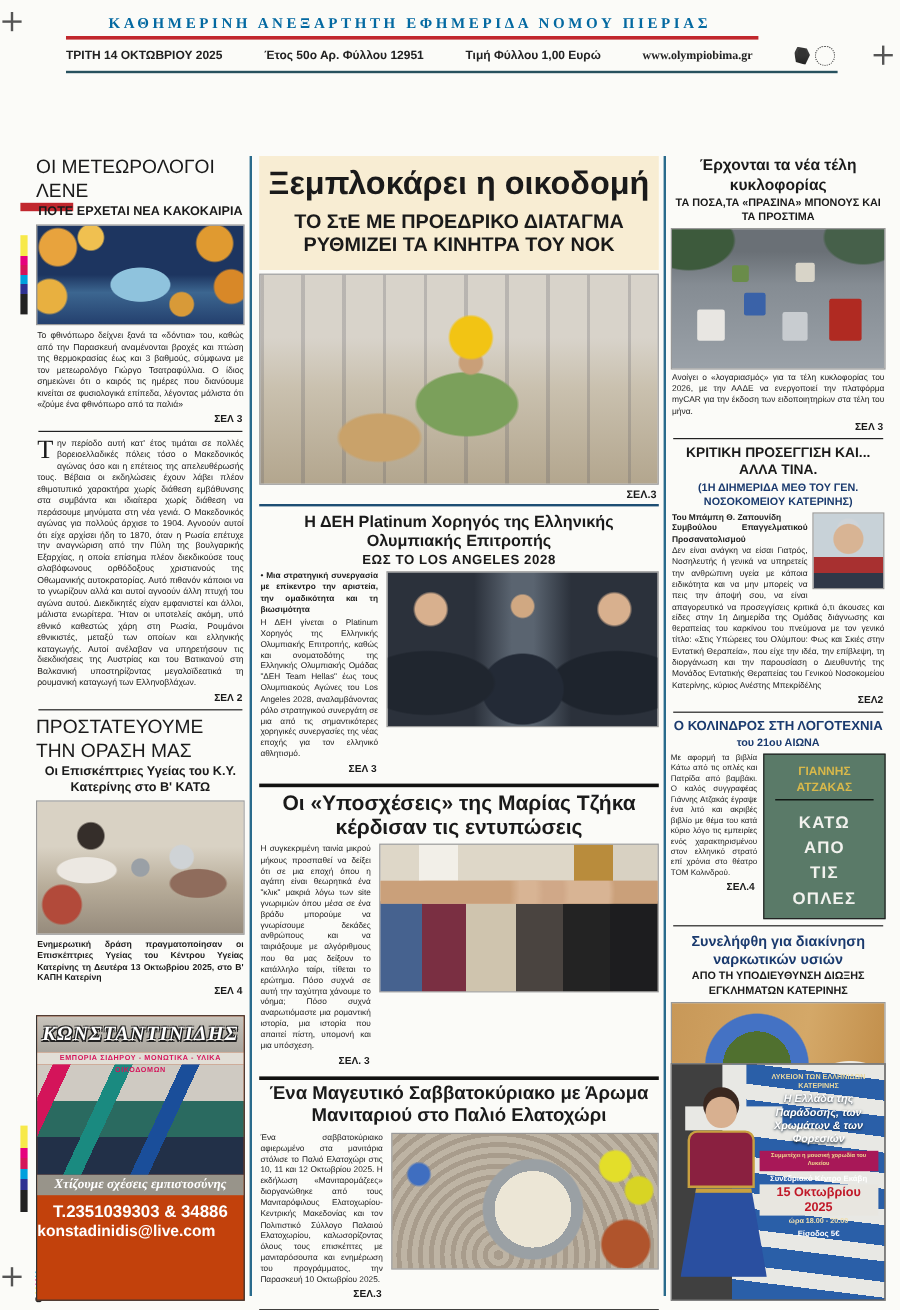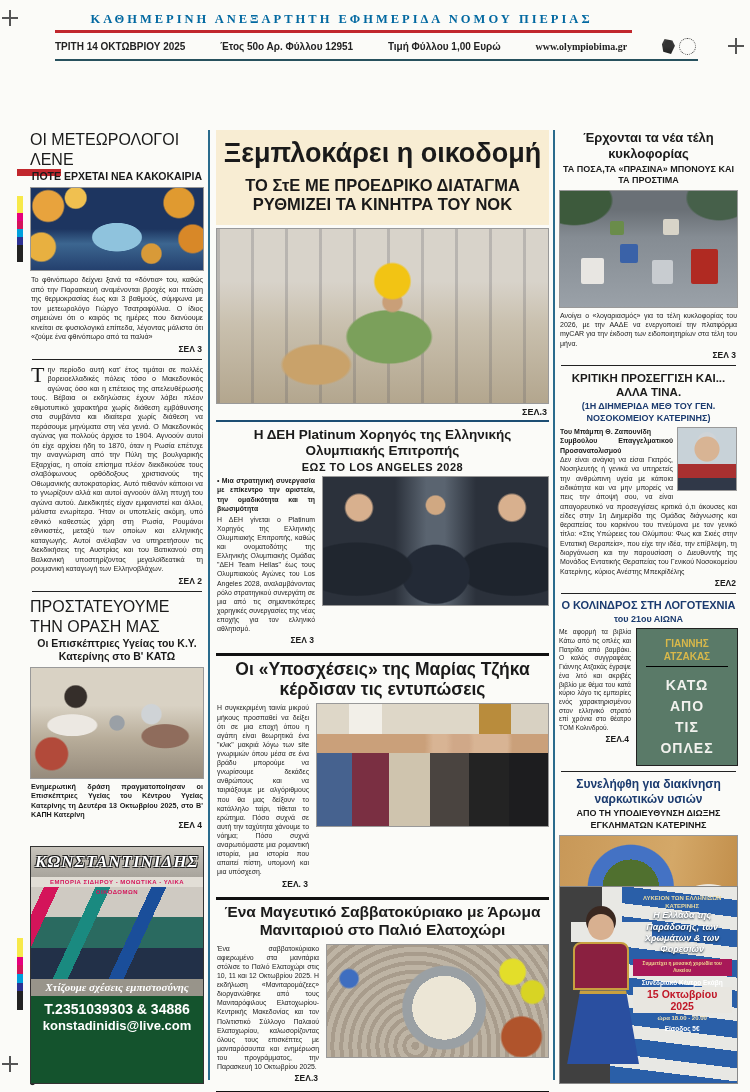--- a/index.html
+++ b/index.html
@@ -184,39 +184,39 @@
   .p-title{font-size:9px;font-weight:bold;font-style:italic;color:#fff;line-height:1.25;
      text-shadow:0 1px 2px #123;}
   .p-note{margin-top:4px;background:#a81858;color:#f0d890;font-size:4.8px;font-weight:bold;
      padding:2px 3px;line-height:1.3;}
   .p-venue{margin-top:3px;font-size:6.5px;font-weight:bold;color:#fff;}
   .p-date{font-size:10.5px;font-weight:bold;color:#c01828;background:#e8e6e0;padding:1px 2px;
      margin-top:1px;}
   .p-time{font-size:6px;font-weight:bold;color:#f0e0b0;margin-top:2px;}
   .p-entry{font-size:6.5px;font-weight:bold;color:#fff;margin-top:4px;}
   
-  .kad{position:absolute;left:0;right:0;bottom:2px;height:236px;background:#14532d;border:1px solid #333;}
+  .kad{position:absolute;left:0;right:0;bottom:2px;height:236px;background:#c2410c;border:1px solid #333;}
   .kad-head{height:30px;background:linear-gradient(#c8c4bc,#a8a49c);display:flex;align-items:center;
      justify-content:center;}
   .kad-brand{font-family:"Liberation Serif",serif;font-style:italic;font-weight:bold;font-size:17px;
      color:#fff;text-shadow:1px 1px 0 #222,-1px -1px 0 #222,1px -1px 0 #222,-1px 1px 0 #222;
      letter-spacing:1px;}
   .kad-strip{height:10px;background:#e2ded6;color:#d4145a;font-size:6px;font-weight:bold;
      text-align:center;line-height:10px;letter-spacing:.5px;}
   .kad-montage{height:92px;background:
      linear-gradient(115deg,transparent 0 6%,#d4145a 6% 13%,transparent 13%),
      linear-gradient(115deg,transparent 0 30%,#1a8a80 30% 37%,transparent 37%),
      linear-gradient(115deg,transparent 0 56%,#1a4e9a 56% 63%,transparent 63%),
      linear-gradient(180deg,#cfcac2 0 33%,#2a6a60 33% 66%,#223048 66%);}
   .kad-slogan{height:17px;background:#98948a;color:#fff;font-family:"Liberation Serif",serif;
      font-style:italic;font-weight:bold;font-size:11px;text-align:center;line-height:17px;}
   .kad-body{color:#f2f2f2;font-size:8.6px;font-weight:bold;text-align:center;line-height:1.35;
      margin:5px 8px 0;}
   .kad-phone{color:#fff;font-size:14px;font-weight:bold;text-align:center;margin-top:5px;}
-  .kad-mail{color:#fff;font-size:13px;font-weight:bold;text-align:center;margin-top:1px;}
+  .kad-mail{color:#fff;font-size:13px;font-weight:bold;margin-top:1px;}
 </style>
 </head>
 <body>
 
 <div class="page">
 
   <div class="crop" style="left:2px;top:10px"></div>
   <div class="crop" style="right:6px;top:38px"></div>
   <div class="crop" style="left:2px;bottom:20px"></div>
   <div class="crop" style="right:26px;bottom:26px"></div>

